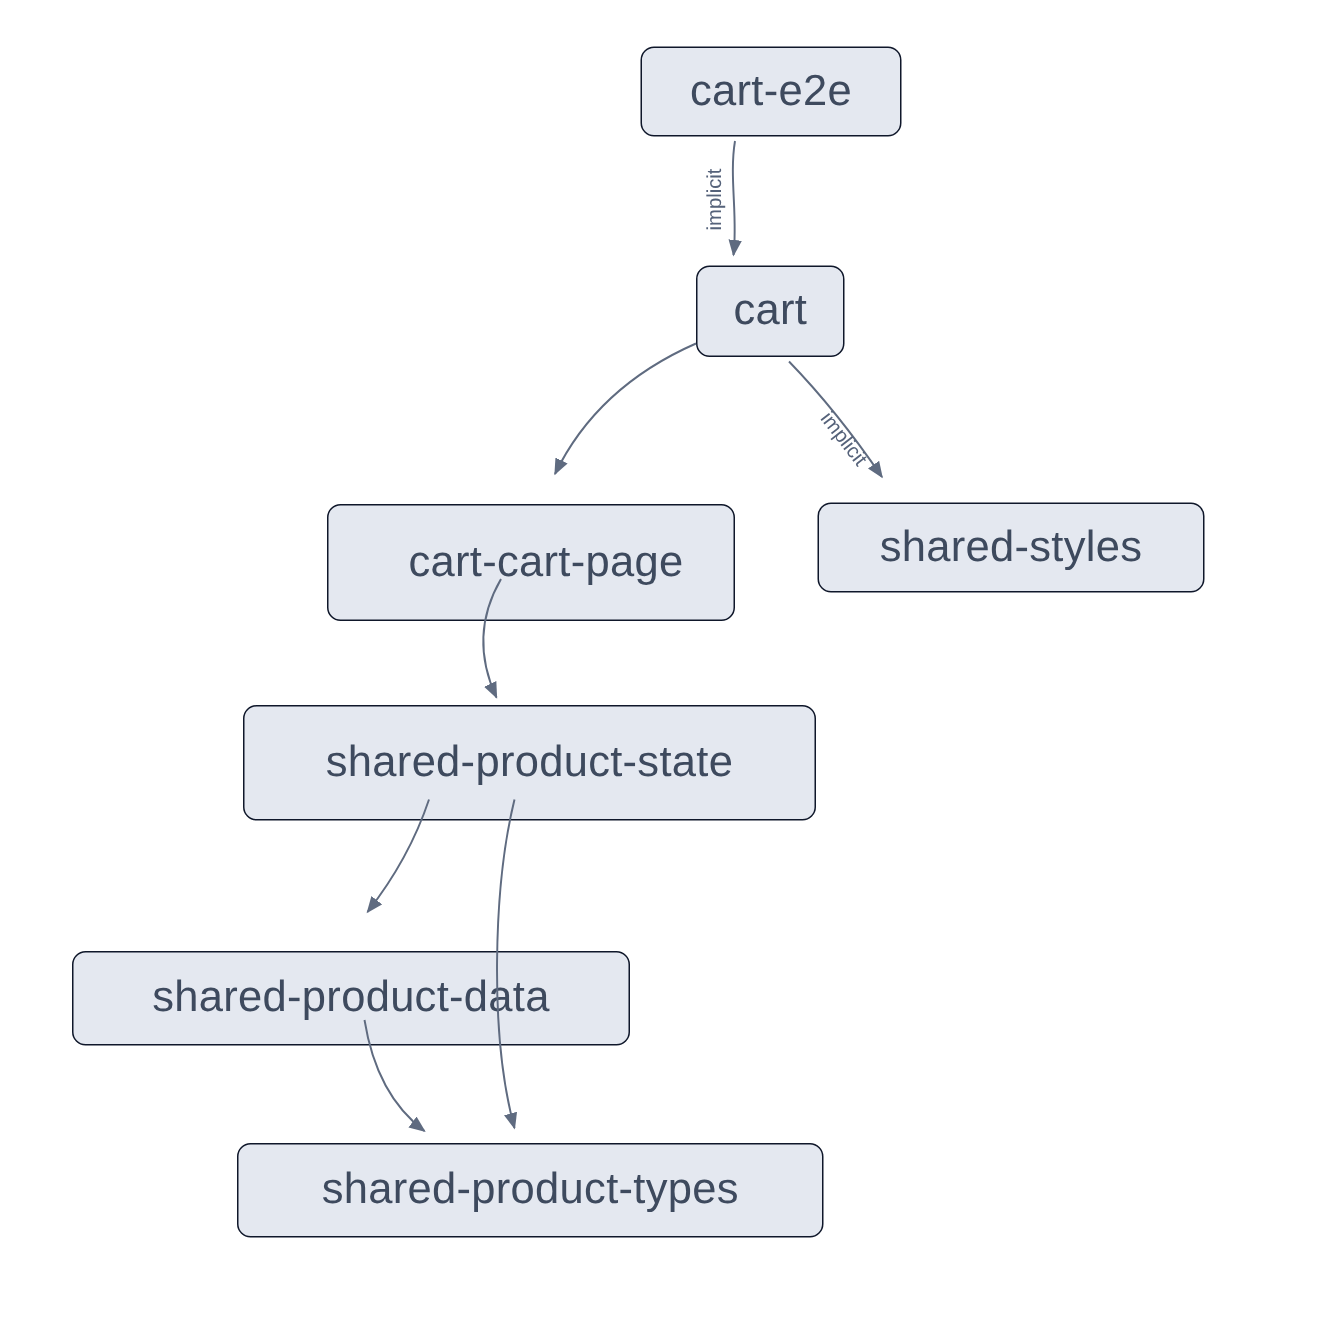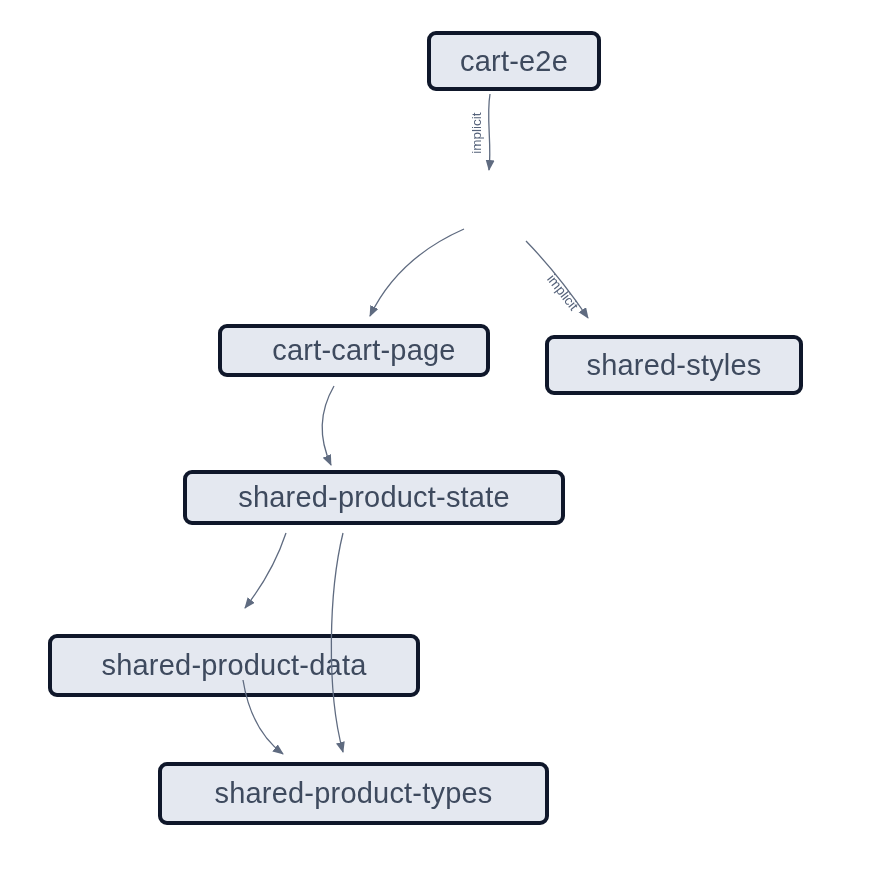--- a/index.html
+++ b/index.html
@@ -34,51 +34,54 @@
     font-size: 13.5px;
     fill: #55627a;
   }
   .node {
     position: absolute;
     z-index: 1;
     display: flex;
     align-items: center;
     justify-content: center;
     background: #e4e8f0;
-    border: 4px solid #0f172a;
+    border: 1px solid #0f172a;
     border-radius: 9px;
     box-sizing: border-box;
     cursor: pointer;
   }
   .node-label {
     color: #3e4a5e;
     font-size: 29px;
     letter-spacing: 0.2px;
     white-space: nowrap;
   }
 </style>
 </head>
 <body>
 
 <div class="canvas">
 
   <div class="node" style="left:427px; top:31px;  width:174px; height:60px;">
     <span class="node-label">cart-e2e</span>
   </div>
 
+  <div class="node" style="left:464px; top:177px; width:99px;  height:61px;">
+    <span class="node-label">cart</span>
+  </div>
 
-  <div class="node" style="left:218px; top:324px; width:272px; height:53px;padding-left:20px;">
+  <div class="node" style="left:218px; top:336px; width:272px; height:78px;padding-left:20px;">
     <span class="node-label">cart-cart-page</span>
   </div>
 
   <div class="node" style="left:545px; top:323px; width:258px; height:60px;margin-top:12px;">
     <span class="node-label">shared-styles</span>
   </div>
 
-  <div class="node" style="left:162px; top:470px; width:382px; height:55px;margin-left:21px;">
+  <div class="node" style="left:162px; top:470px; width:382px; height:77px;">
     <span class="node-label">shared-product-state</span>
   </div>
 
   <div class="node" style="left:48px;  top:616px; width:372px; height:63px;margin-top:18px;">
     <span class="node-label">shared-product-data</span>
   </div>
 
   <div class="node" style="left:158px; top:762px; width:391px; height:63px;text-align:right;">
     <span class="node-label">shared-product-types</span>
   </div>

